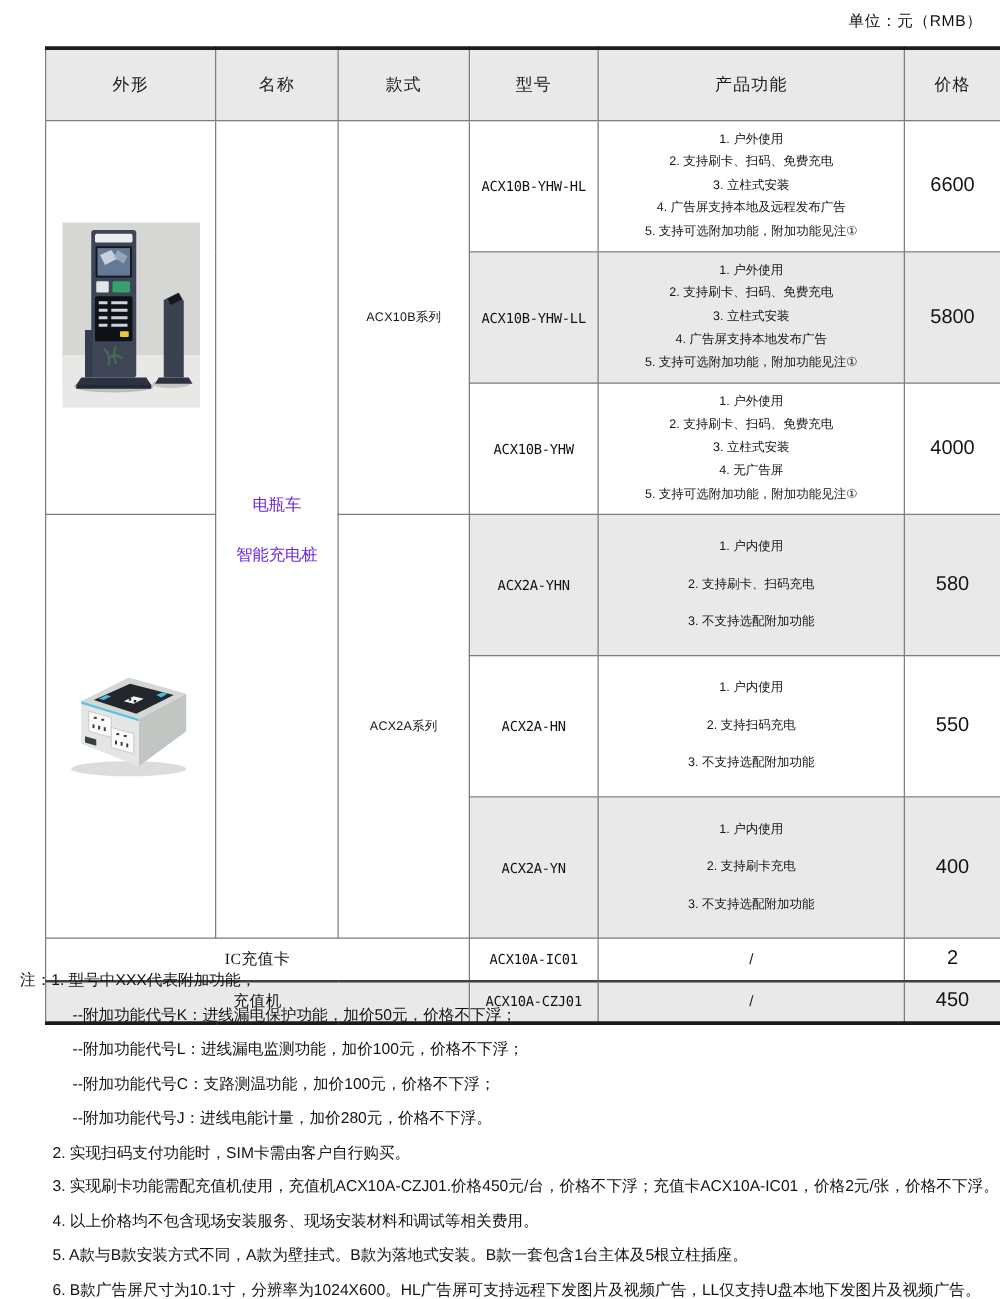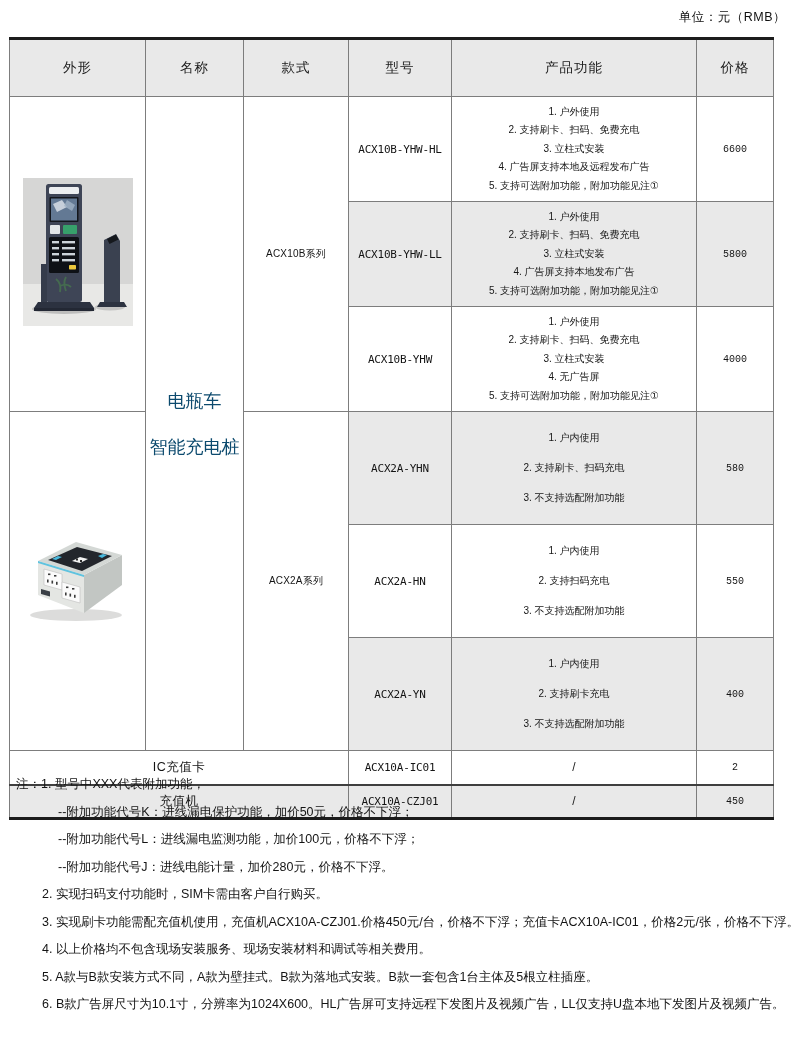--- a/index.html
+++ b/index.html
@@ -7,53 +7,53 @@
   body {
     width:800px; height:1039px; position:relative;
     font-family:"Liberation Sans","DejaVu Sans",sans-serif;
     color:#1d1d1d;
   }
   .unit-label {
     position:absolute; top:9px; right:14px;
     font-size:12.5px; color:#111; letter-spacing:0.5px;
   }
   table.price-table {
-    position:absolute; top:37px; left:9px; width:764px;
+    position:absolute; top:37px; left:36px; width:764px;
     border-collapse:collapse; table-layout:fixed;
     border-top:3px solid #1c1c1c; border-bottom:3px solid #1c1c1c;
   }
   .price-table th, .price-table td {
     border:1px solid #7d7d7d; vertical-align:middle; text-align:center;
     font-weight:normal; padding:0;
   }
   .price-table thead th {
     background:#e9e9e9; height:58px; font-size:13.5px; color:#1a1a1a;
     letter-spacing:1px;
   }
   .r105 td { height:105px; }
   .r95 td { height:113px; }
   .r34 td { height:34px; }
   .shade { background:#e9e9e9; }
   .img-cell { background:#ffffff; }
-  .name-cell { font-size:18px; color:#0c4a6e; }
+  .name-cell { font-size:13px; color:#6d28d9; }
   .name-lines { display:flex; flex-direction:column; gap:22px; align-items:center; }
   .series-cell { font-size:10px; color:#141414; letter-spacing:0.2px; }
   .model-cell {
     font-family:"DejaVu Sans Mono","Liberation Mono",monospace;
     font-size:11px; color:#141414; letter-spacing:-0.2px;
   }
   .fn-cell { text-align:left; padding:6px 6px 6px 17px; }
   .fn-list { display:flex; flex-direction:column; gap:6px; font-size:10px; color:#161616; }
   .fn-list.sparse { gap:17.5px; }
   .fn-item { line-height:1.25; white-space:nowrap; }
   .price-cell {
-    font-family:Liberation Mono, monospace;
-    font-size:10px; color:#141414;
-  }
-  .acc-name-cell { font-size:12.5px; color:#141414; letter-spacing:0.5px; }
+    font-family:Liberation Sans, sans-serif;
+    font-size:16px; color:#141414;
+  }
+  .acc-name-cell { font-size:12.5px; color:#141414; letter-spacing:0.5px;font-family:Liberation Serif, serif; }
   .slash-cell { font-size:12px; }
   .acc-last td { border-top:2px solid #3f3f3f; }
   .notes {
     position:absolute; left:16px; top:771px; width:780px;
     font-size:12.5px; color:#141414;
   }
   .note-line { line-height:27.5px; white-space:nowrap; }
   .note-line.indent-1 { padding-left:26px; }
   .note-line.indent-2 { padding-left:42px; }
 </style>
@@ -255,19 +255,20 @@
       <td class="slash-cell shade">/</td>
       <td class="price-cell shade">450</td>
     </tr>
   </tbody>
 </table>
 
 <div class="notes">
     <div class="note-line indent-0">注：1. 型号中XXX代表附加功能，</div>
     <div class="note-line indent-2">--附加功能代号K：进线漏电保护功能，加价50元，价格不下浮；</div>
     <div class="note-line indent-2">--附加功能代号L：进线漏电监测功能，加价100元，价格不下浮；</div>
+    <div class="note-line indent-2">--附加功能代号C：支路测温功能，加价100元，价格不下浮；</div>
     <div class="note-line indent-2">--附加功能代号J：进线电能计量，加价280元，价格不下浮。</div>
     <div class="note-line indent-1">2. 实现扫码支付功能时，SIM卡需由客户自行购买。</div>
     <div class="note-line indent-1">3. 实现刷卡功能需配充值机使用，充值机ACX10A-CZJ01.价格450元/台，价格不下浮；充值卡ACX10A-IC01，价格2元/张，价格不下浮。</div>
     <div class="note-line indent-1">4. 以上价格均不包含现场安装服务、现场安装材料和调试等相关费用。</div>
     <div class="note-line indent-1">5. A款与B款安装方式不同，A款为壁挂式。B款为落地式安装。B款一套包含1台主体及5根立柱插座。</div>
     <div class="note-line indent-1">6. B款广告屏尺寸为10.1寸，分辨率为1024X600。HL广告屏可支持远程下发图片及视频广告，LL仅支持U盘本地下发图片及视频广告。</div>
   </div>
 
 </body></html>

